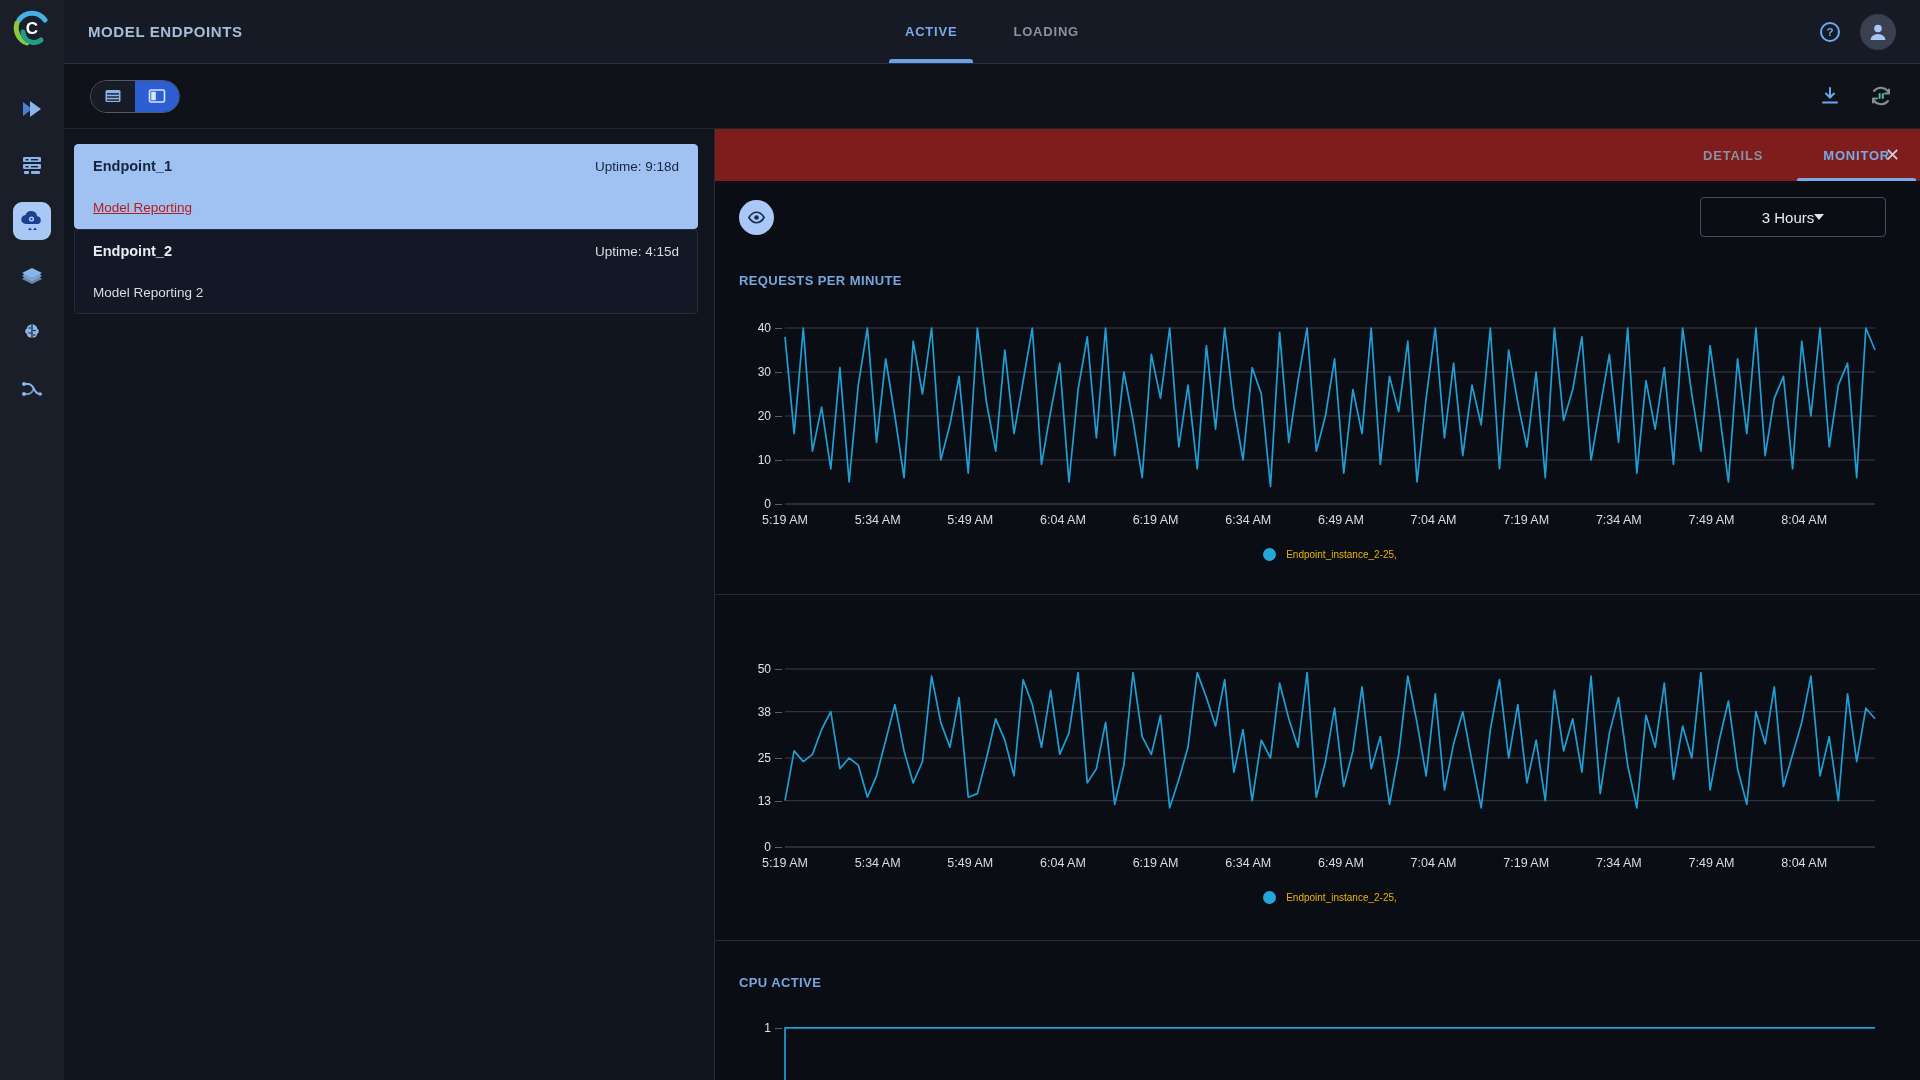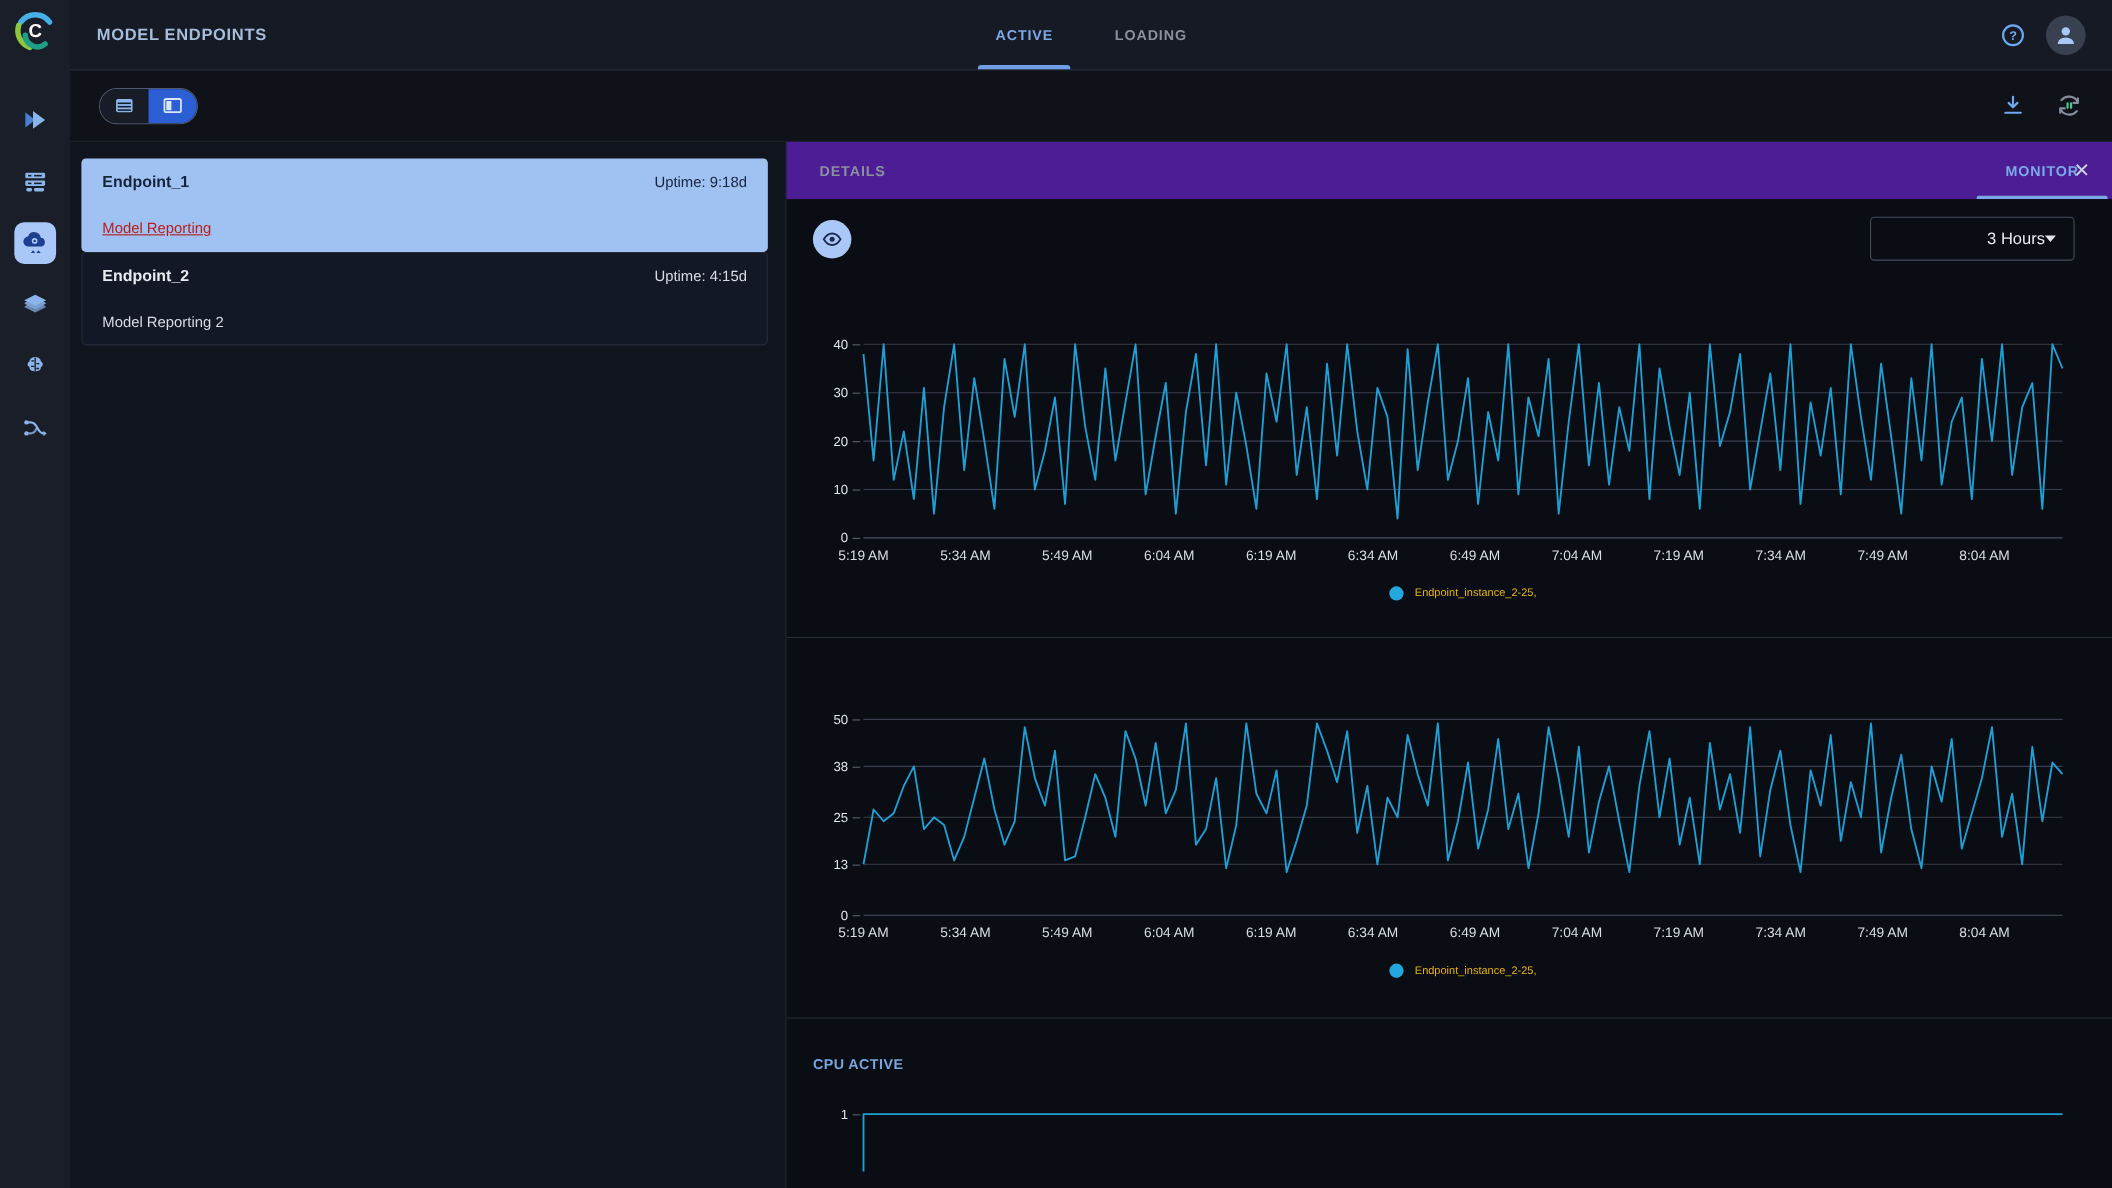--- a/index.html
+++ b/index.html
@@ -56,34 +56,34 @@
     justify-content:space-between; cursor:pointer; background:#131826; border:1px solid #262c39; }
   .ep-card.selected { background:#9fc2f2; border-color:#9fc2f2; }
   .ep-row { display:flex; justify-content:space-between; align-items:baseline; }
   .ep-name { font-size:14.5px; font-weight:bold; color:#e8ecf2; }
   .ep-uptime { font-size:13.5px; color:#d7dce4; }
   .ep-model { font-size:13.5px; color:#d7dce4; }
   .ep-card.selected .ep-name, .ep-card.selected .ep-uptime { color:#16243c; }
   .ep-card.selected .ep-model { color:#b91c1c;text-decoration:underline; }
 
   .detail-panel { flex:1; min-width:0; background:#0a0d13; border-left:1px solid #262c38; display:flex; flex-direction:column; }
-  .detail-tabs { height:52px; flex:none; background:#4c1d95; display:flex; justify-content:space-between; position:relative; }
+  .detail-tabs { height:52px; flex:none; background:#7f1d1d; display:flex; justify-content:flex-end; position:relative; }
   .detail-tab { position:relative; height:100%; display:flex; align-items:center; padding:0 30px;
     font-size:13px; font-weight:bold; letter-spacing:.8px; color:#8a919e; cursor:pointer; }
   .detail-tab.active { color:#7ca9e6; }
   .detail-tab.active .underline { position:absolute; left:4px; right:4px; bottom:0; height:3px; background:#7ca9e6; border-radius:2px 2px 0 0; }
   .close-btn { position:absolute; right:20px; top:0; height:100%; display:flex; align-items:center;
     font-size:18px; color:#c9d1dc; background:none; border:none; cursor:pointer; }
 
   .monitor-body { flex:1; overflow:hidden; }
   .monitor-toolbar { margin:16px 34px 0 24px; height:40px; display:flex; align-items:center; justify-content:space-between; }
   .eye-btn { width:35px; height:35px; border-radius:50%; background:#a9c8f7; border:none; cursor:pointer;
     display:flex; align-items:center; justify-content:center; }
   .range-select { width:186px; height:40px; border:1px solid #454c5c; border-radius:4px; background:transparent;
-    display:flex; align-items:center; justify-content:flex-end; padding:0 16px; cursor:pointer;
+    display:flex; align-items:center; justify-content:center; padding:0 16px; cursor:pointer;
     font-size:15px; color:#e8ecf2; }
   .range-select .caret-down { border-top-color:#dfe4ec; }
 
   .chart-section { padding:36px 45px 33px 20px; }
   .chart-section.mid { padding-top:34px; padding-bottom:36px; }
   .chart-section.last { padding-top:34px; padding-bottom:0; }
   .chart-title { font-size:13px; font-weight:bold; letter-spacing:.4px; color:#78a7de; margin-left:4px; }
   .plot-row { display:flex; margin-top:40px; }
   .y-axis { width:50px; flex:none; position:relative; }
   .ytick { position:absolute; right:14px; transform:translateY(-50%); font-size:12px; color:#dfe4ec; white-space:nowrap; }
@@ -277,20 +277,21 @@
                 <circle cx="10" cy="10" r="2.4" fill="#1c2b4d"></circle>
               </svg>
             </button>
             <div class="range-select">
               <span>3 Hours</span>
               <i class="caret-down"></i>
             </div>
           </div>
 
           <div class="chart-section">
+            <h3 class="chart-title">REQUESTS PER MINUTE</h3>
             <div class="plot-row">
               <div class="y-axis">
                   <span class="ytick" style="top: 176px;">0</span>
                   <span class="ytick" style="top: 132px;">10</span>
                   <span class="ytick" style="top: 88px;">20</span>
                   <span class="ytick" style="top: 44px;">30</span>
                   <span class="ytick" style="top: 0px;">40</span>
                 </div>
               <svg class="plot" height="176" preserveAspectRatio="none" viewBox="0 0 1000 176">
                   <line x1="0" x2="1000" y1="176" y2="176" class="grid base"></line>

